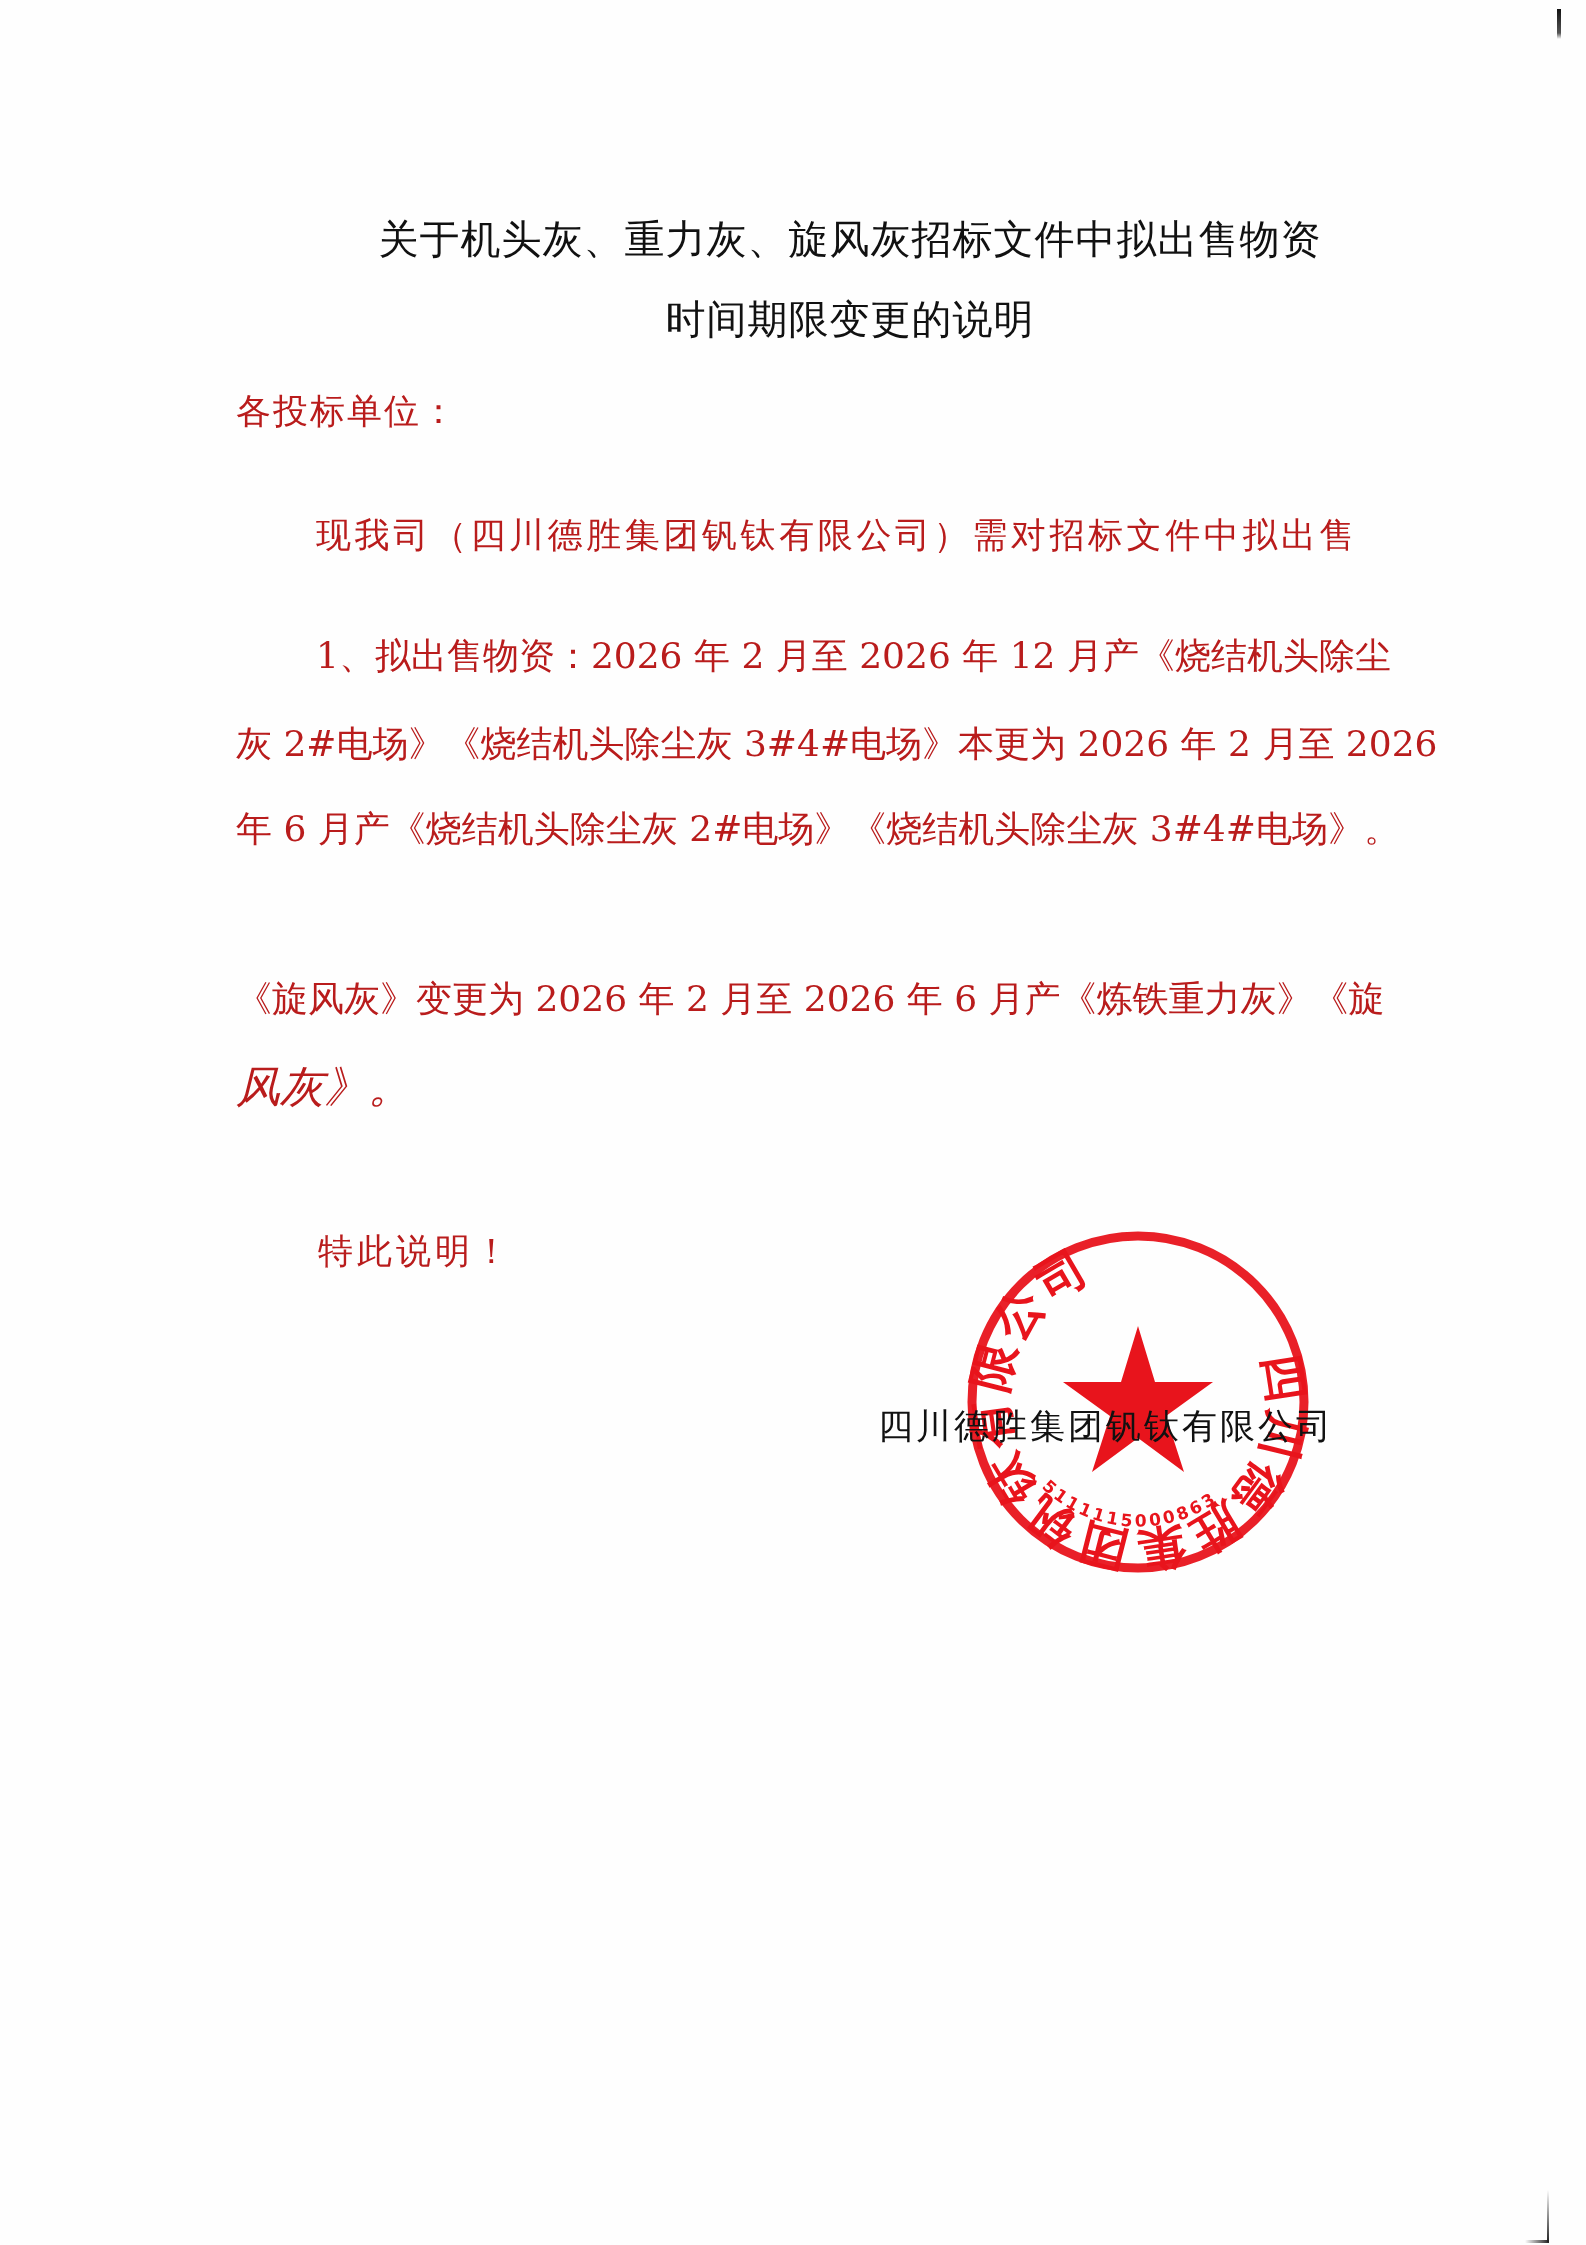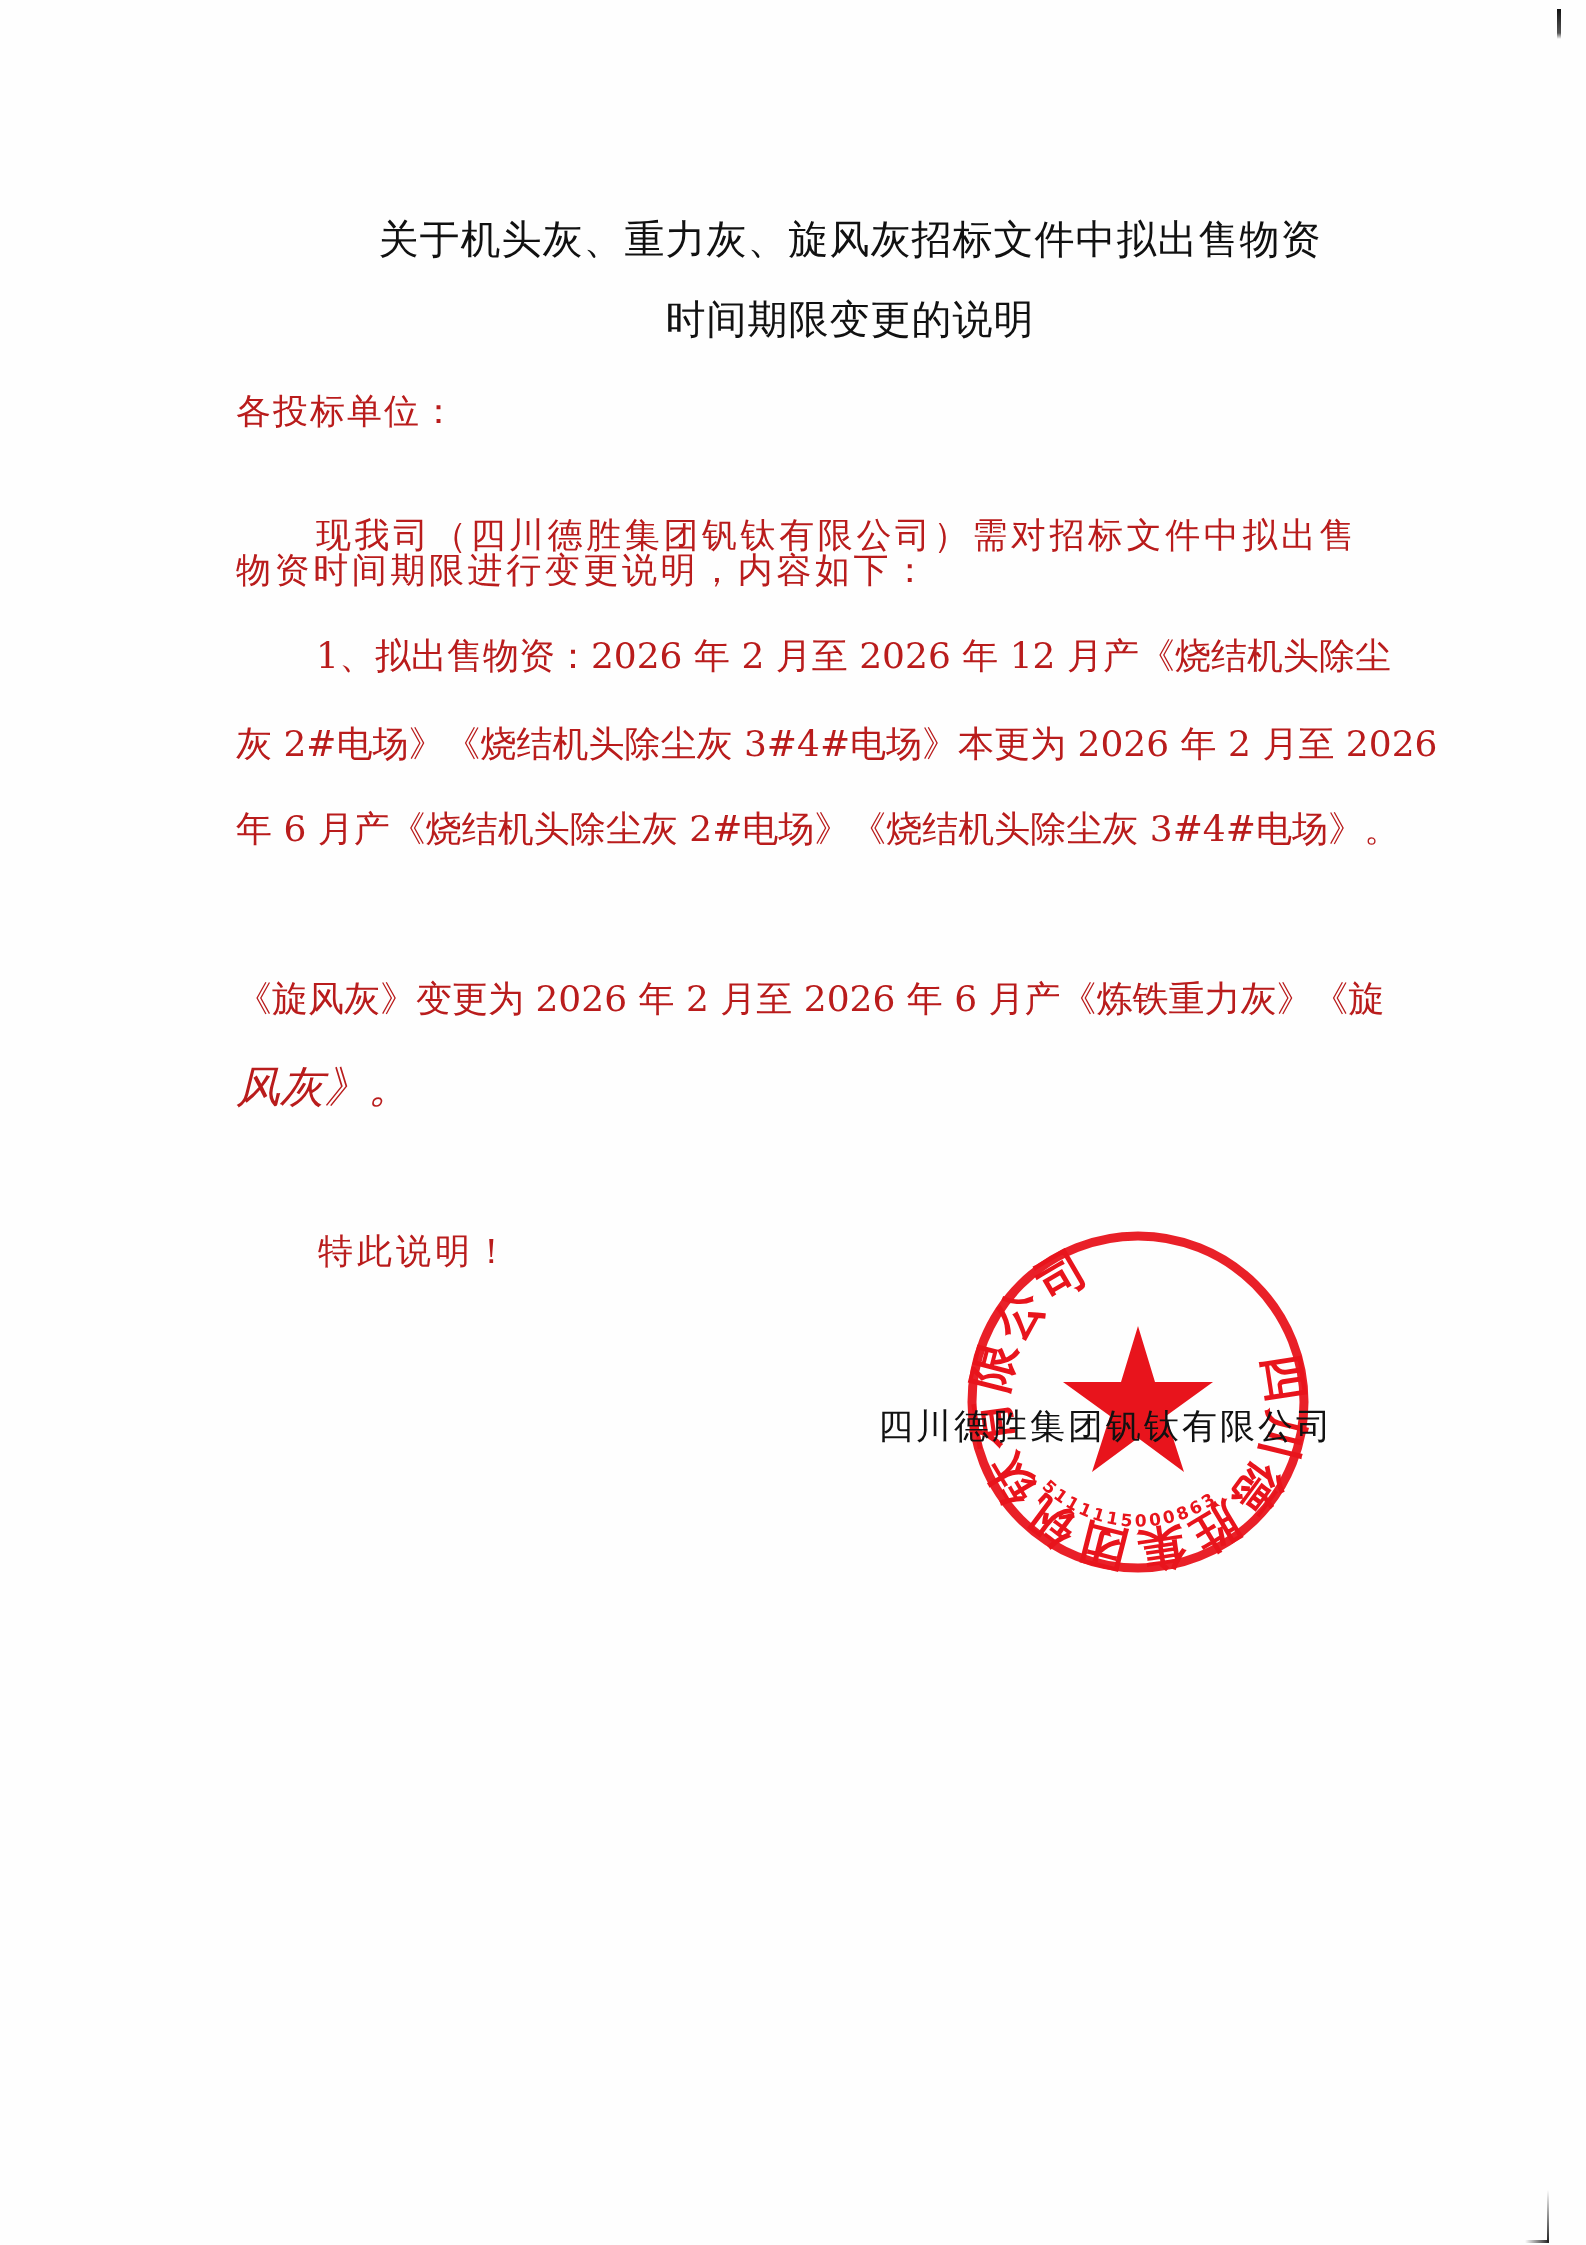--- a/index.html
+++ b/index.html
@@ -34,21 +34,20 @@
   <div class="mark-top"></div>
   <div class="mark-bottom-v"></div>
   <div class="mark-bottom-h"></div>
 
   <div class="title l1">关于机头灰、重力灰、旋风灰招标文件中拟出售物资</div>
   <div class="title l2">时间期限变更的说明</div>
 
   <div class="line" style="left:236px; top:388px;">各投标单位：</div>
 
   <div class="line" style="left:316px; top:468px; letter-spacing:3.6px;margin-top:44px;">现我司（四川德胜集团钒钛有限公司）需对招标文件中拟出售</div>
-  <div class="line" style="left:236px; top:547px; letter-spacing:3.6px;">物资时间期限进行变更说明，内容如下：</div>
 
   <div class="line serif-line" style="left:316px; top:632px; font-size:36px;">1、拟出售物资：2026 年 2 月至 2026 年 12 月产《烧结机头除尘</div>
   <div class="line serif-line" style="left:236px; top:720px; font-size:36px;">灰 2#电场》《烧结机头除尘灰 3#4#电场》本更为 2026 年 2 月至 2026</div>
   <div class="line serif-line" style="left:236px; top:805px; font-size:36px;">年 6 月产《烧结机头除尘灰 2#电场》《烧结机头除尘灰 3#4#电场》。</div>
 
   <div class="line serif-line" style="left:236px; top:975px; font-size:36px;">《旋风灰》变更为 2026 年 2 月至 2026 年 6 月产《炼铁重力灰》《旋</div>
   <div class="line serif-line" style="left:236px; top:1058px; font-size:44px;font-style:italic;">风灰》。</div>
 
   <div class="line" style="left:318px; top:1228px; letter-spacing:4px;font-family:Liberation Mono, monospace;">特此说明！</div>
 

